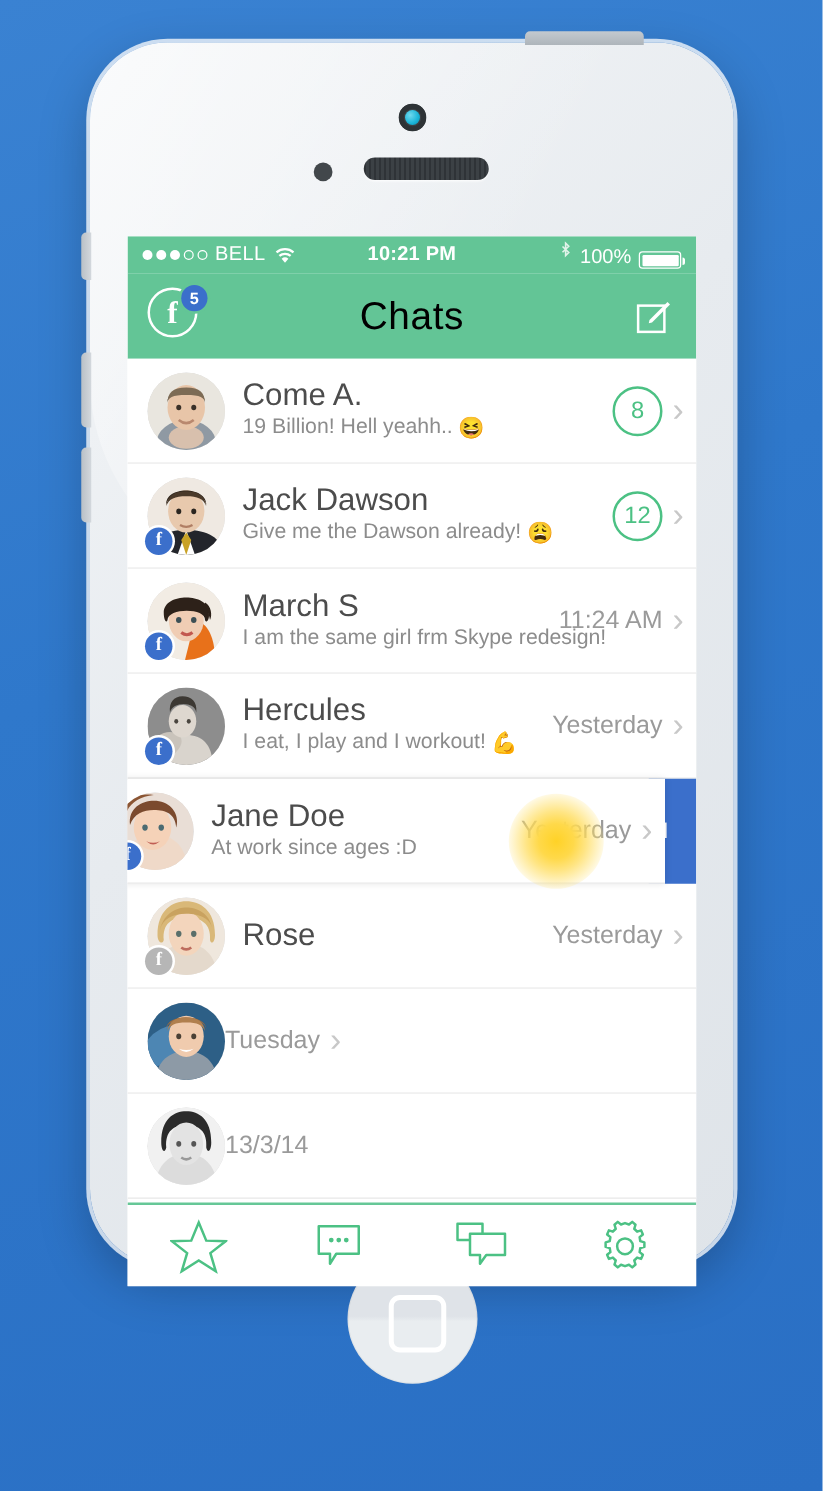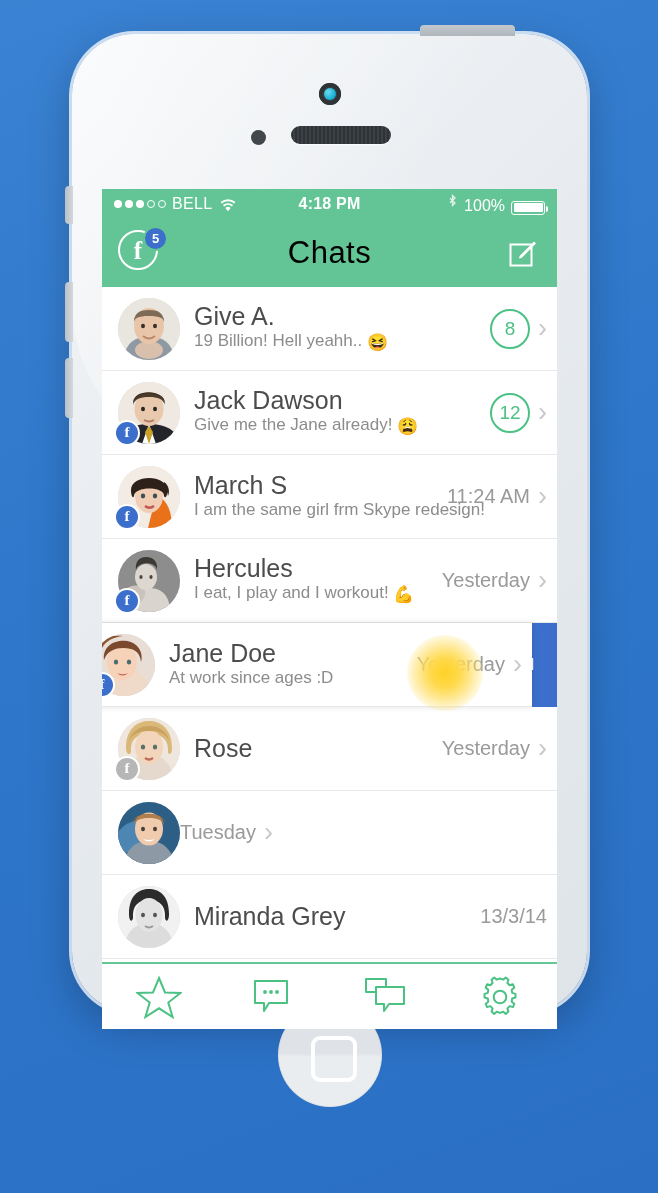--- a/index.html
+++ b/index.html
@@ -225,21 +225,21 @@
         </div>
         <span class="carrier">BELL</span>
         <span class="wifi">
           <svg width="16" height="13" viewBox="0 0 16 13">
             <path d="M8 12.2 5.3 8.9a4.3 4.3 0 0 1 5.4 0z" fill="#fff"></path>
             <path d="M2.9 6a7.9 7.9 0 0 1 10.2 0l-1.2 1.4a6.1 6.1 0 0 0-7.8 0z" fill="#fff"></path>
             <path d="M.6 3.1a11.4 11.4 0 0 1 14.8 0l-1.2 1.4a9.6 9.6 0 0 0-12.4 0z" fill="#fff"></path>
           </svg>
         </span>
       </div>
-      <div class="sb-center">4:18 PM</div>
+      <div class="sb-center">10:21 PM</div>
       <div class="sb-right">
         <span>
           <svg width="11" height="17" viewBox="0 0 11 17">
             <path d="M3 4.2 8 9 5.5 11.4V1.5L8 4 3 8.8" fill="none" stroke="#e3f3ea" stroke-width="1.3"></path>
           </svg>
         </span>
         <span>100%</span>
         <span class="battery">
             <i style="width:100%"></i>
           </span>
@@ -272,21 +272,21 @@
               <ellipse cx="31" cy="28" rx="15" ry="18" fill="#e8c5a8"></ellipse>
               <path d="M16 24c1-12 29-12 30 0 1-13-31-14-30 0z" fill="#6b5a48"></path>
               <path d="M16 25c0-9 4-13 15-13s15 4 15 13c0-5-4-7-15-7s-15 2-15 7z" fill="#7d6b55"></path>
               <ellipse cx="25" cy="28" rx="2" ry="2.2" fill="#3a3028"></ellipse>
               <ellipse cx="37" cy="28" rx="2" ry="2.2" fill="#3a3028"></ellipse>
               <path d="M25 38q6 5 12 0" fill="none" stroke="#b9886e" stroke-width="2"></path>
             </svg>
           </div>
         </div>
         <div class="rtext">
-          <div class="rname">Give A.</div>
+          <div class="rname">Come A.</div>
           <div class="rmsg"><span>19 Billion! Hell yeahh..</span> <span class="emoji">😆</span></div>
         </div>
         <div class="rmeta">
           <div class="badge">8</div>
           <div class="chev">›</div>
         </div>
       </div>
 
       <div class="row">
         <div class="avatar">
@@ -301,21 +301,21 @@
               <path d="M15 23c1-9 7-12 16-12s15 3 16 12c-2-6-7-8-16-8s-14 2-16 8z" fill="#4b3a2a"></path>
               <ellipse cx="25" cy="27" rx="2" ry="2.3" fill="#2b2620"></ellipse>
               <ellipse cx="37" cy="27" rx="2" ry="2.3" fill="#2b2620"></ellipse>
               <path d="M26 38q5 3 10 0" fill="none" stroke="#b07e64" stroke-width="1.8"></path>
             </svg>
           </div>
           <div class="fbmini">f</div>
         </div>
         <div class="rtext">
           <div class="rname">Jack Dawson</div>
-          <div class="rmsg"><span>Give me the Jane already!</span> <span class="emoji">😩</span></div>
+          <div class="rmsg"><span>Give me the Dawson already!</span> <span class="emoji">😩</span></div>
         </div>
         <div class="rmeta">
           <div class="badge">12</div>
           <div class="chev">›</div>
         </div>
       </div>
 
       <div class="row">
         <div class="avatar">
           <div class="av-img">
@@ -453,24 +453,20 @@
               <rect width="62" height="62" fill="#f1f1f1"></rect>
               <path d="M6 62c2-16 11-25 25-25s23 9 25 25z" fill="#dcdcdc"></path>
               <path d="M11 28C11 9 21 3 31 3s20 6 20 25c0 7-3 9-4 4 1-13-6-18-16-18s-17 5-16 18c-1 5-4 3-4-4z" fill="#2b2b2b"></path>
               <ellipse cx="31" cy="29" rx="13.5" ry="17" fill="#e3e3e3"></ellipse>
               <ellipse cx="25" cy="29" rx="2" ry="2.3" fill="#555"></ellipse>
               <ellipse cx="37" cy="29" rx="2" ry="2.3" fill="#555"></ellipse>
               <path d="M27 40q4 3 8 0" fill="none" stroke="#999" stroke-width="2"></path>
             </svg>
           </div>
         </div>
-        <div class="rtext">
-          <div class="rname">Miranda Grey</div>
-          <div class="rmsg"><span></span></div>
-        </div>
         <div class="rmeta">
           <div class="rtime">13/3/14</div>
         </div>
       </div>
 
     </div>
 
     <div class="tabbar">
       <div class="tab">
         <svg width="46" height="44" viewBox="0 0 46 44">

